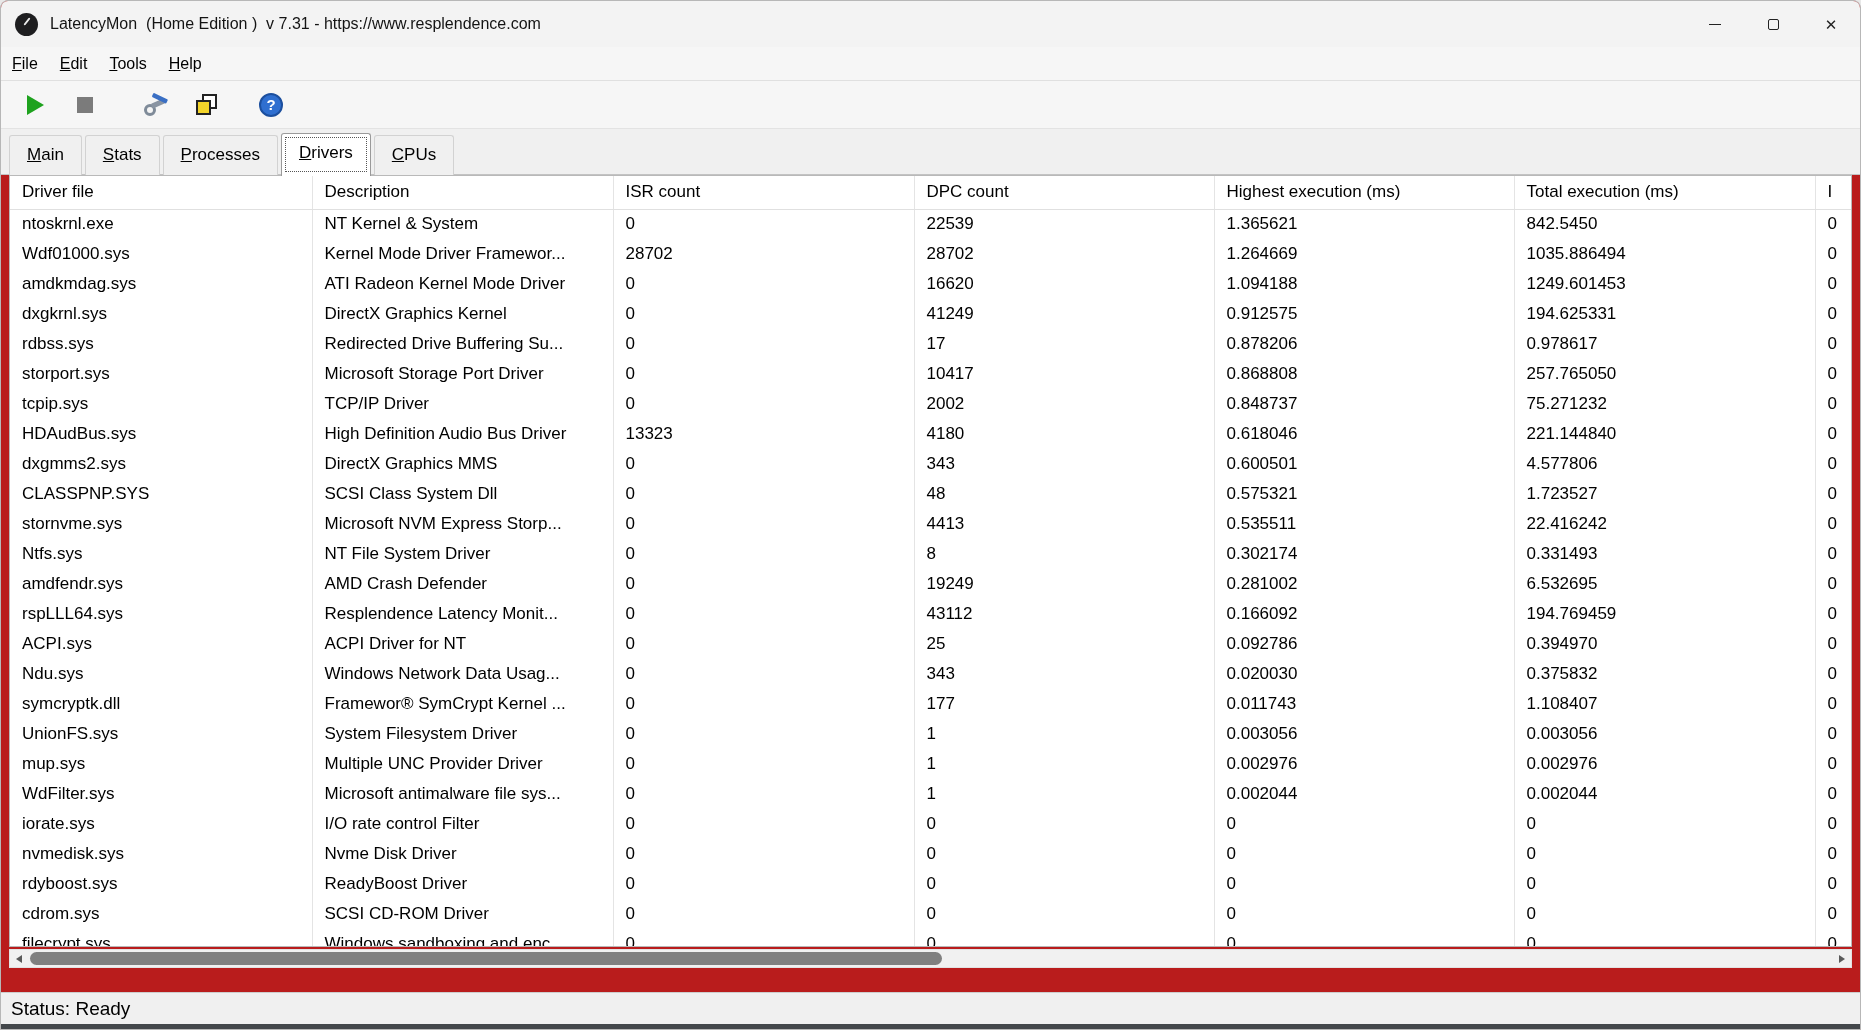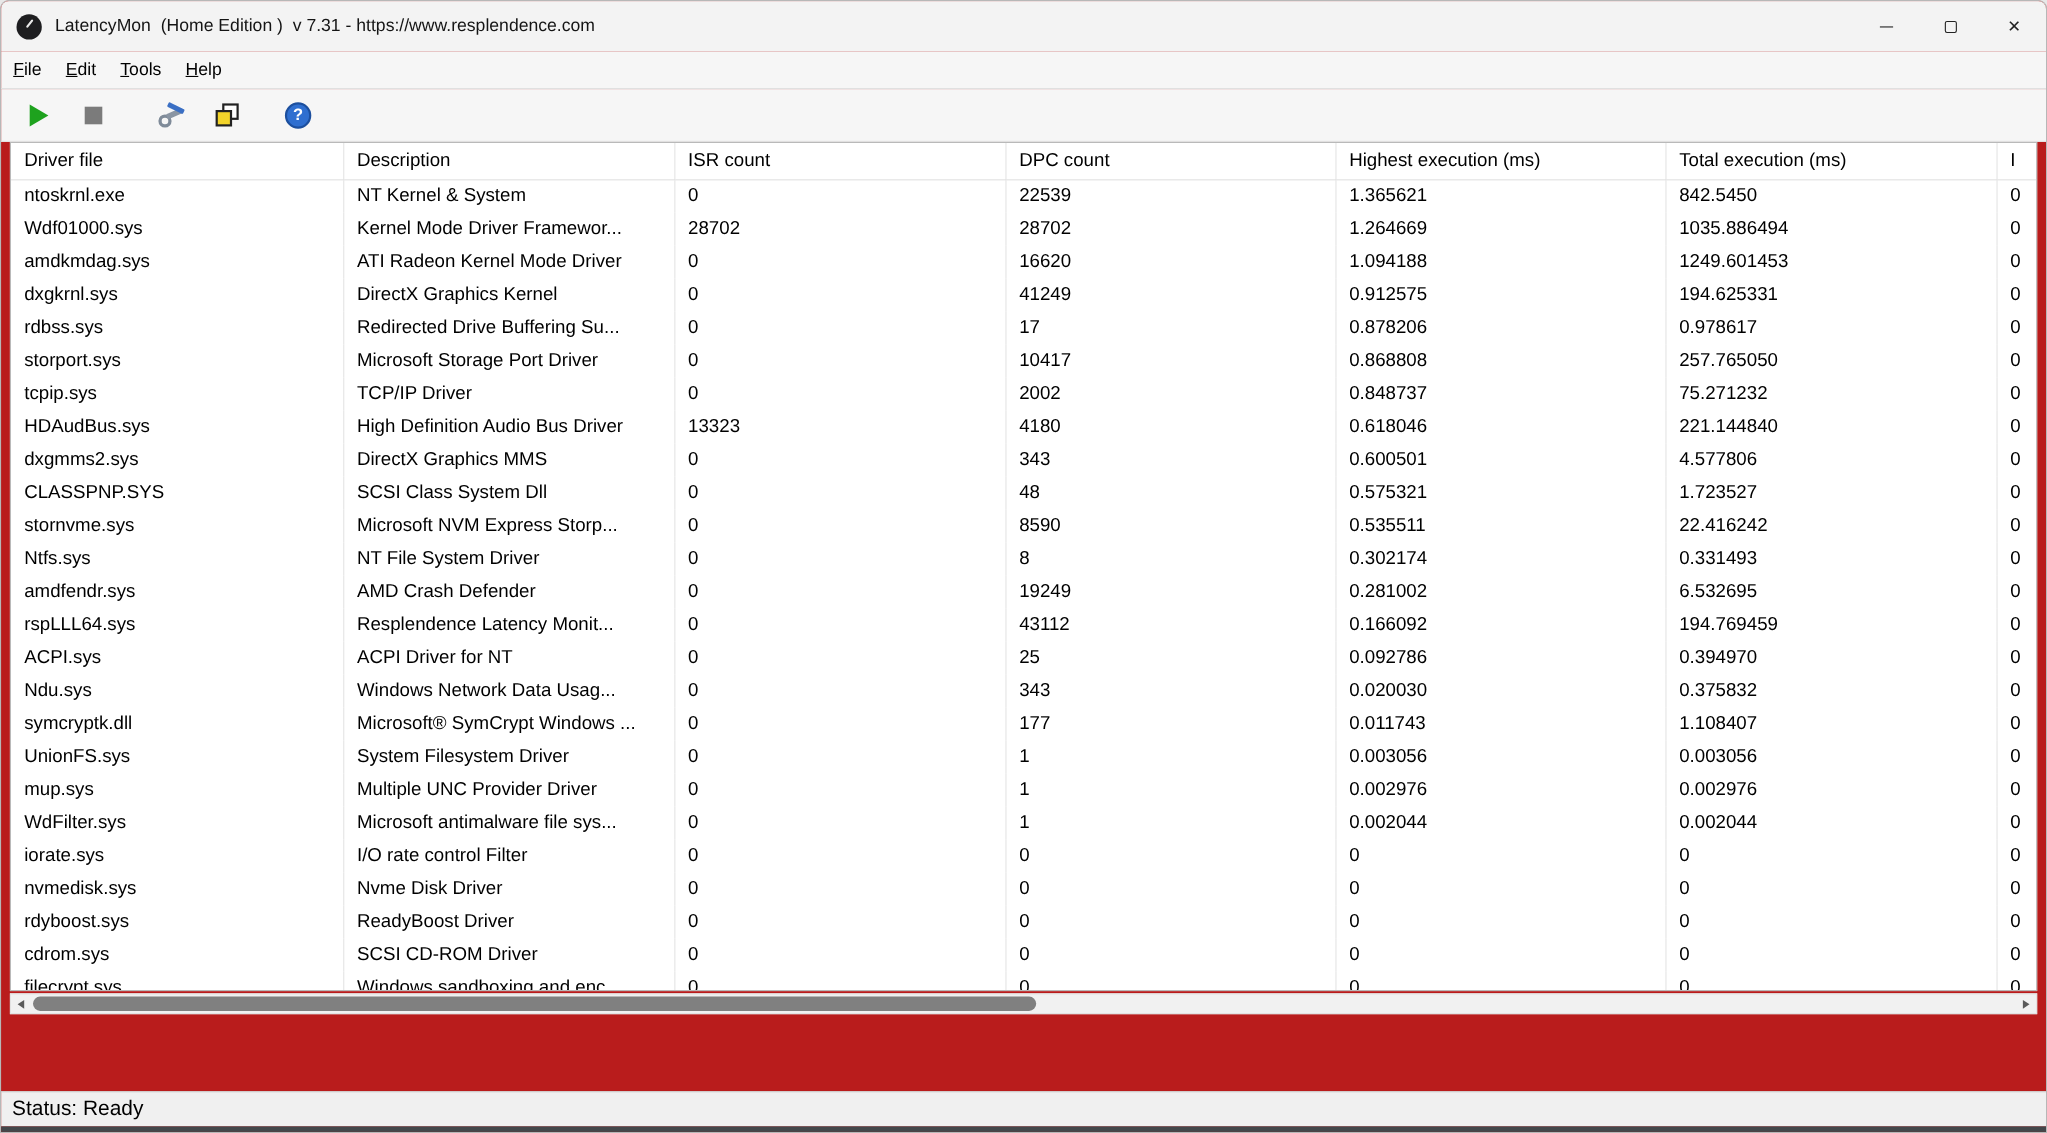--- a/index.html
+++ b/index.html
@@ -152,20 +152,27 @@
       <svg width="26" height="26" viewBox="0 0 26 26">
         <rect x="9" y="3" width="13" height="13" fill="#ffffff" stroke="#222" stroke-width="2"></rect>
         <rect x="3" y="9" width="13" height="13" fill="#f3d42a" stroke="#222" stroke-width="2"></rect>
       </svg>
     </div>
     <div class="tool-btn gap-left-sm">
       <span class="help-shape">?</span>
     </div>
   </div>
 
+  <div class="tabbar">
+      <div class="tab"><u>M</u>ain</div>
+      <div class="tab"><u>S</u>tats</div>
+      <div class="tab"><u>P</u>rocesses</div>
+      <div class="tab selected"><u>D</u>rivers</div>
+      <div class="tab"><u>C</u>PUs</div>
+    </div>
 
   <div class="table-area">
     <table>
       <thead>
         <tr>
             <th>Driver file</th>
             <th>Description</th>
             <th>ISR count</th>
             <th>DPC count</th>
             <th>Highest execution (ms)</th>
@@ -261,21 +268,21 @@
             <td>0</td>
             <td>48</td>
             <td>0.575321</td>
             <td>1.723527</td>
             <td>0</td>
           </tr>
           <tr>
             <td>stornvme.sys</td>
             <td>Microsoft NVM Express Storp...</td>
             <td>0</td>
-            <td>8590</td>
+            <td>4413</td>
             <td>0.535511</td>
             <td>22.416242</td>
             <td>0</td>
           </tr>
           <tr>
             <td>Ntfs.sys</td>
             <td>NT File System Driver</td>
             <td>0</td>
             <td>8</td>
             <td>0.302174</td>
@@ -313,21 +320,21 @@
             <td>Ndu.sys</td>
             <td>Windows Network Data Usag...</td>
             <td>0</td>
             <td>343</td>
             <td>0.020030</td>
             <td>0.375832</td>
             <td>0</td>
           </tr>
           <tr>
             <td>symcryptk.dll</td>
-            <td>Microsoft® SymCrypt Windows ...</td>
+            <td>Framewor® SymCrypt Kernel ...</td>
             <td>0</td>
             <td>177</td>
             <td>0.011743</td>
             <td>1.108407</td>
             <td>0</td>
           </tr>
           <tr>
             <td>UnionFS.sys</td>
             <td>System Filesystem Driver</td>
             <td>0</td>

